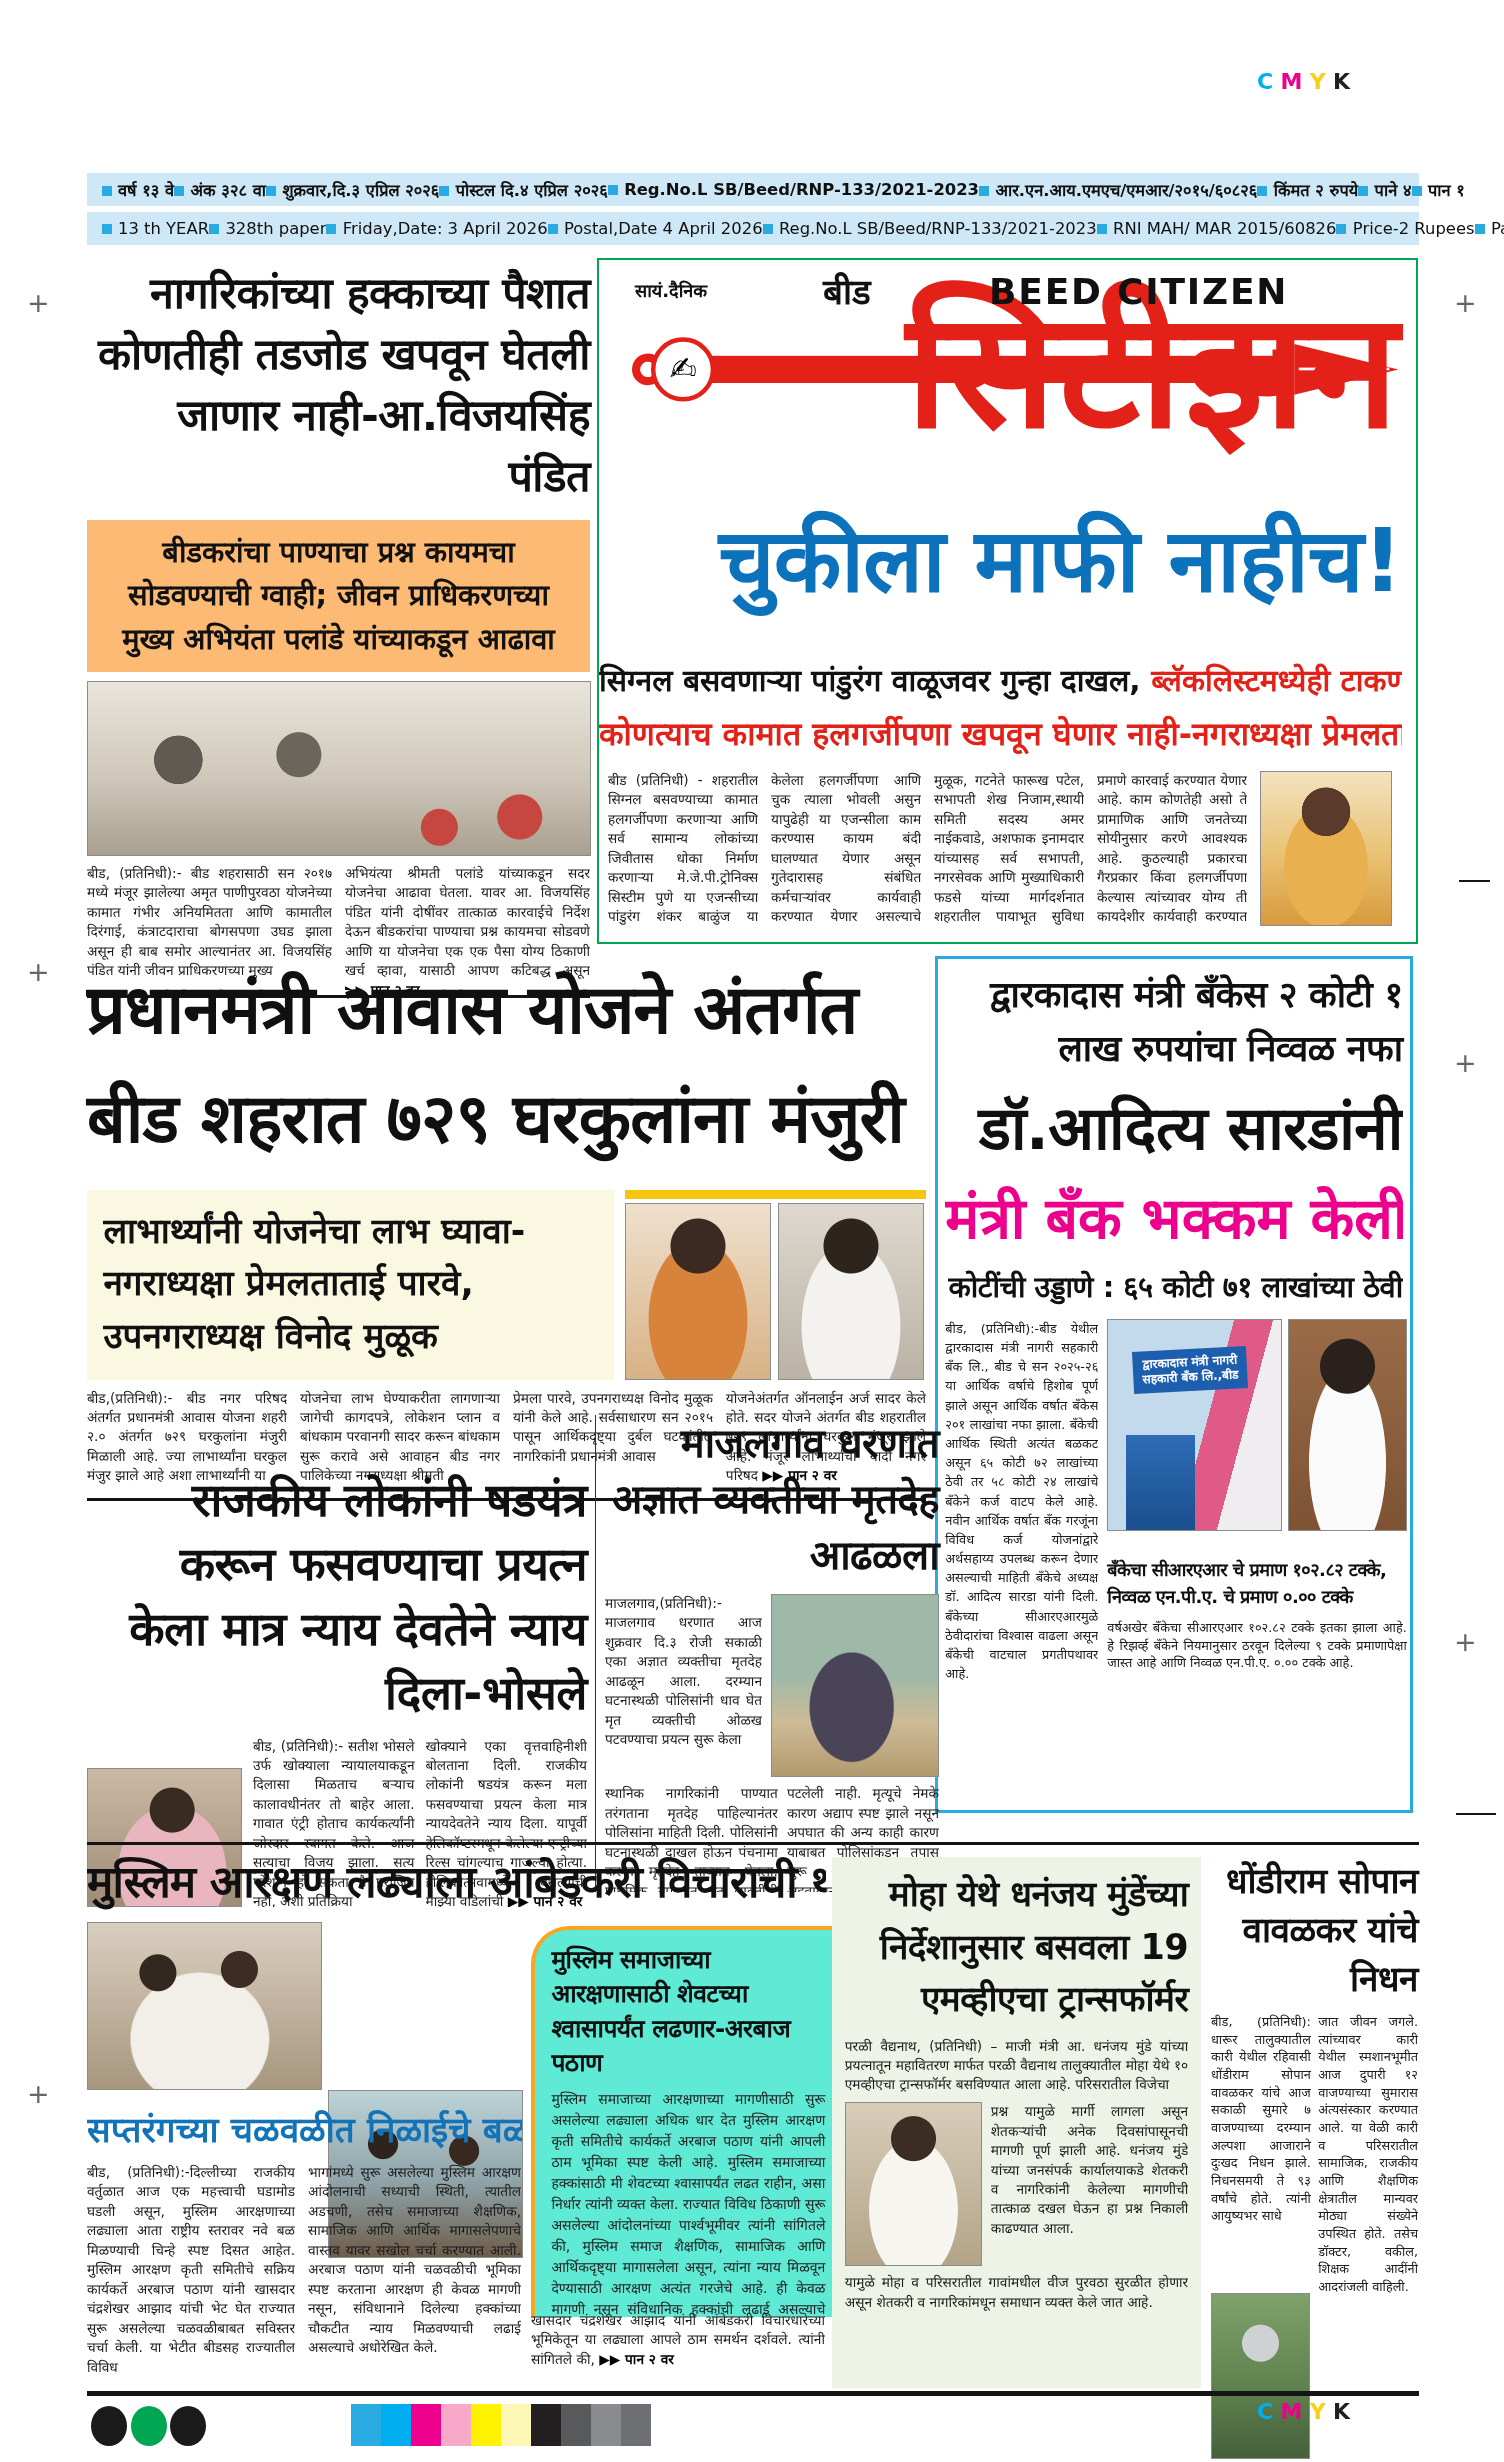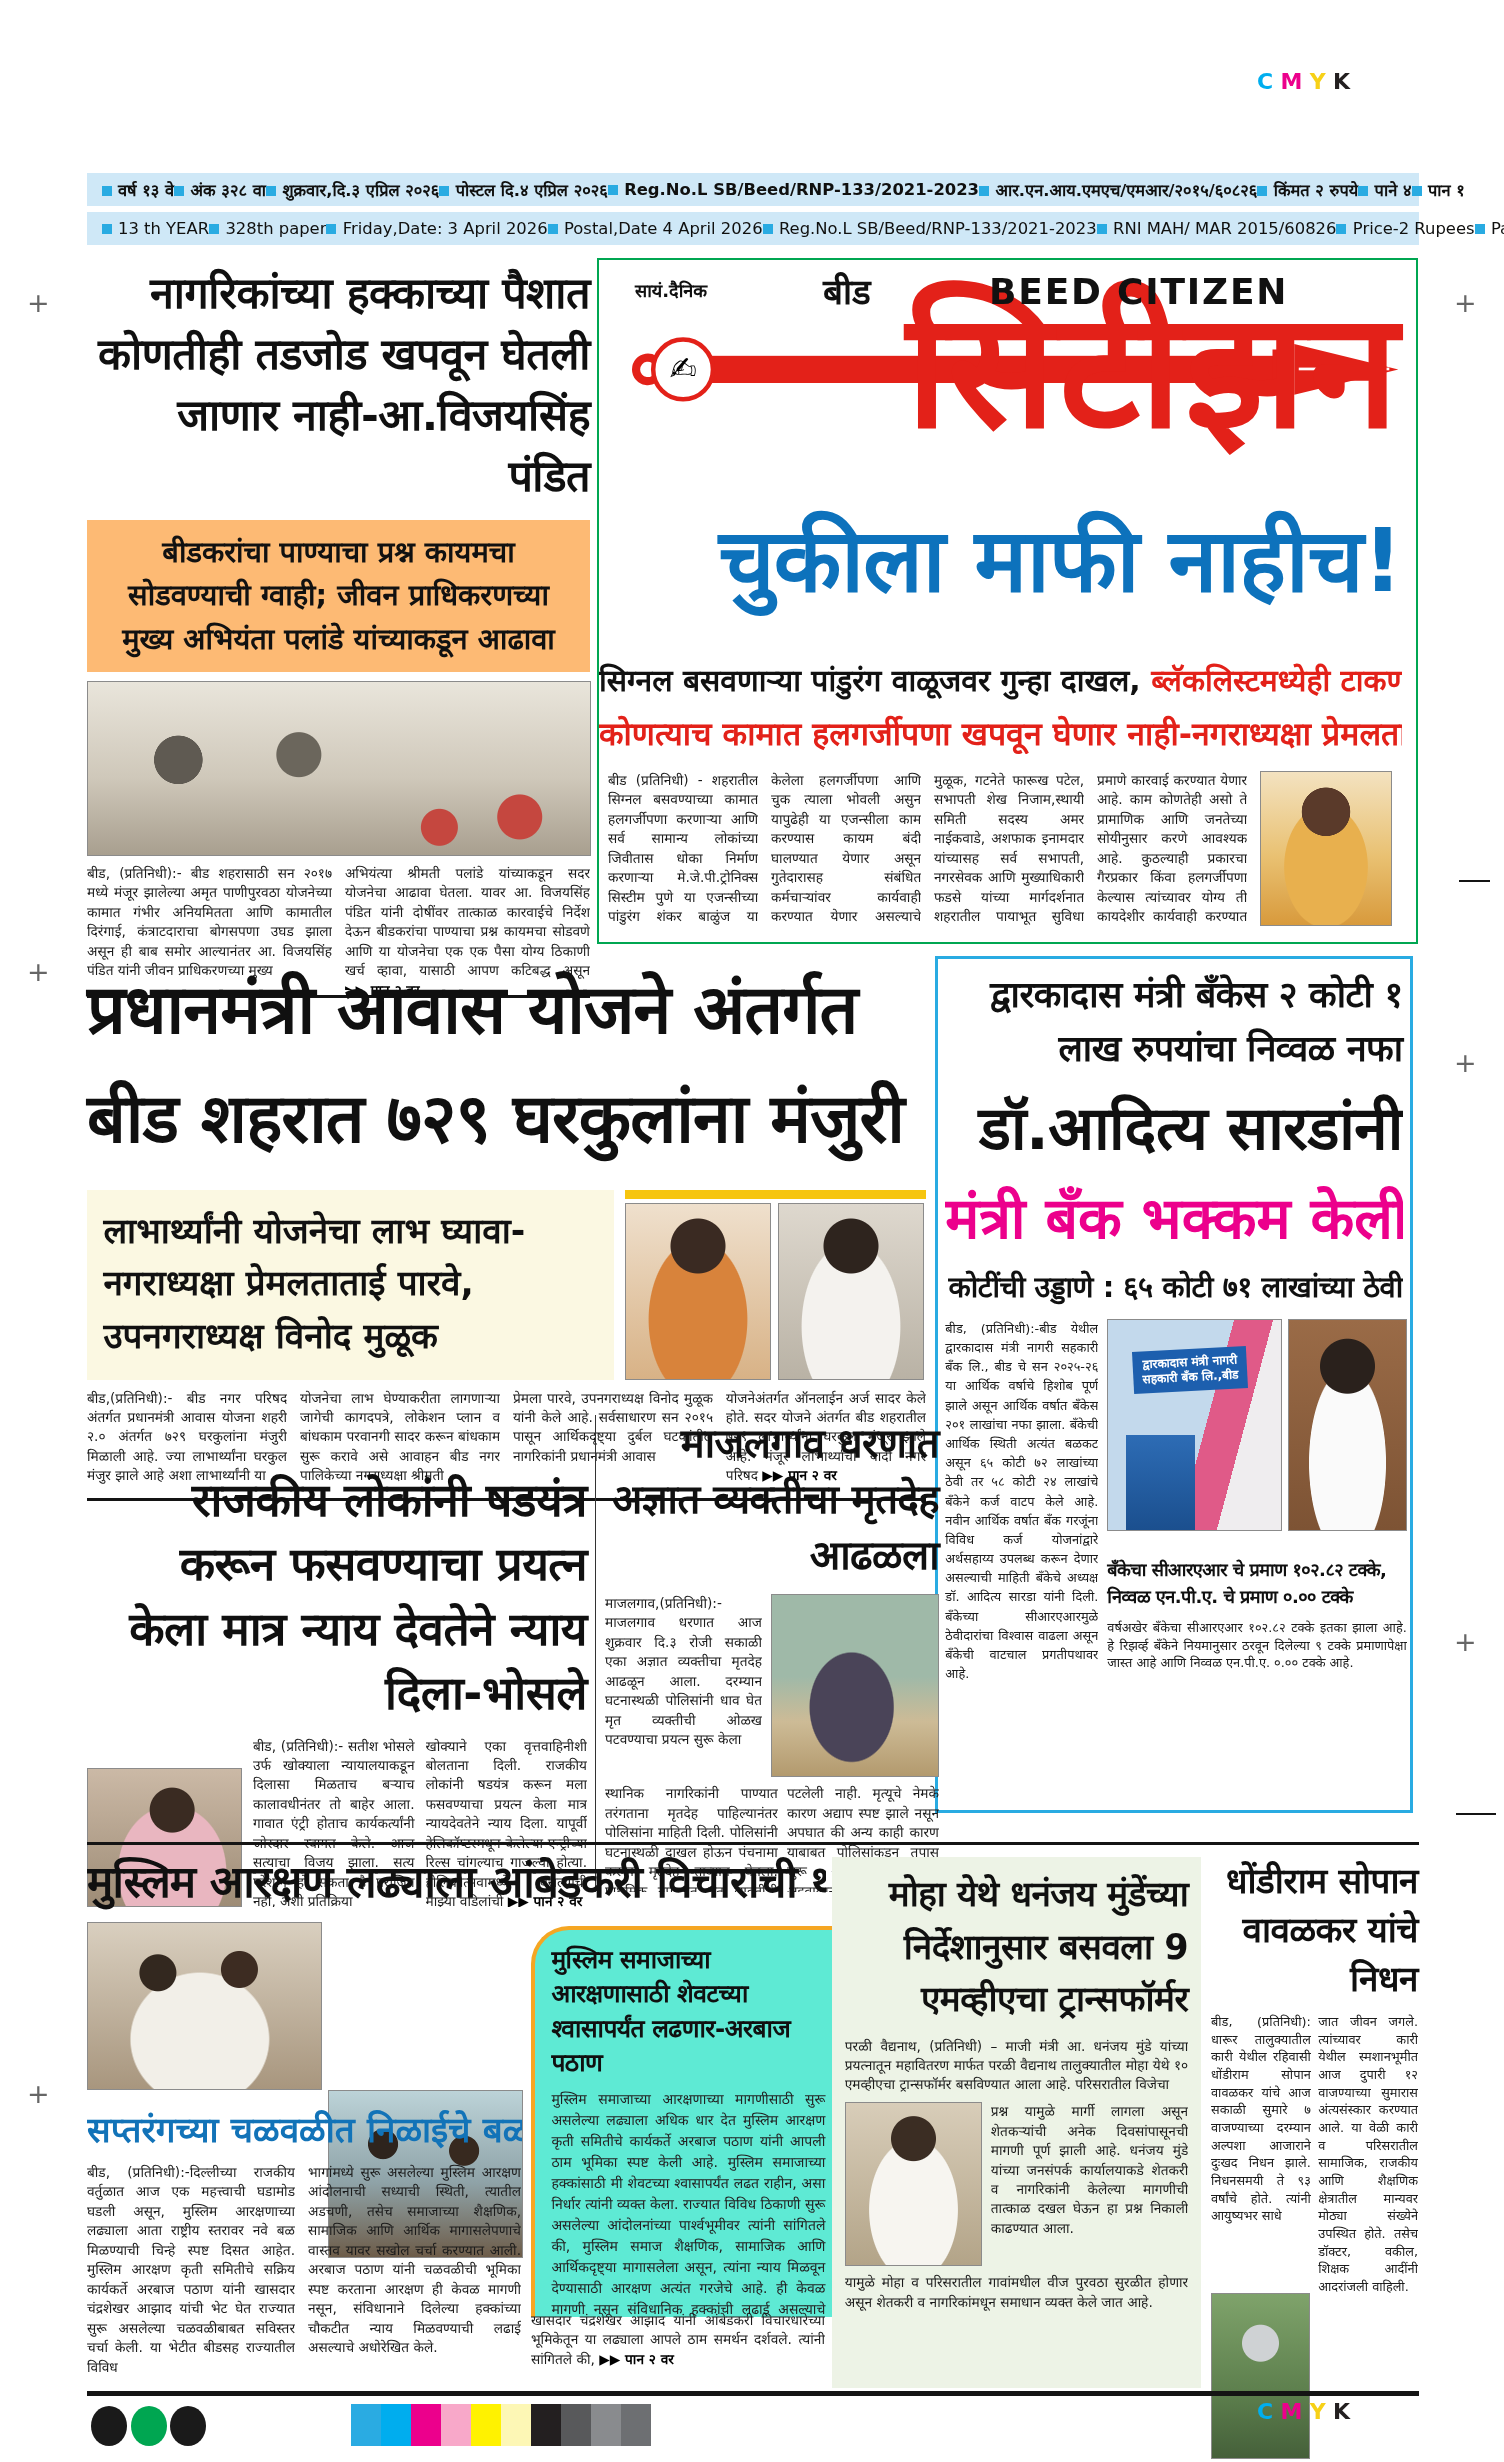--- a/index.html
+++ b/index.html
@@ -222,21 +222,21 @@
     <div class="hl" style="font-size:24.6px;line-height:1.4;">मुस्लिम समाजाच्या आरक्षणासाठी शेवटच्या श्वासापर्यंत लढणार-अरबाज पठाण</div>
     <div style="font-size:14px;line-height:1.5;text-align:justify;margin-top:9px;color:#222;">मुस्लिम समाजाच्या आरक्षणाच्या मागणीसाठी सुरू असलेल्या लढ्याला अधिक धार देत मुस्लिम आरक्षण कृती समितीचे कार्यकर्ते अरबाज पठाण यांनी आपली ठाम भूमिका स्पष्ट केली आहे. मुस्लिम समाजाच्या हक्कांसाठी मी शेवटच्या श्वासापर्यंत लढत राहीन, असा निर्धार त्यांनी व्यक्त केला. राज्यात विविध ठिकाणी सुरू असलेल्या आंदोलनांच्या पार्श्वभूमीवर त्यांनी सांगितले की, मुस्लिम समाज शैक्षणिक, सामाजिक आणि आर्थिकदृष्ट्या मागासलेला असून, त्यांना न्याय मिळवून देण्यासाठी आरक्षण अत्यंत गरजेचे आहे. ही केवळ मागणी नसून संविधानिक हक्कांची लढाई असल्याचे त्यांनी ठामपणे नमूद केले. अरबाज पठाण पुढे म्हणाले की, समाजातील तरुणांना शिक्षण आणि नोकरीमध्ये समान संधी मिळाव्यात यासाठी हा लढा असून सरकारने मागण्यांची तात्काळ दखल घ्यावी, अन्यथा आंदोलन अधिक तीव्र करण्यात येईल.</div>
   </div>
 
   <div class="abs nowrap" style="left:87px;top:2105px;width:435px;font-size:35px;font-weight:900;color:#1273b8;">सप्तरंगच्या चळवळीत निळाईचे बळ</div>
   <div class="abs body-txt" style="left:87px;top:2163px;width:208px;height:224px;">बीड, (प्रतिनिधी):-दिल्लीच्या राजकीय वर्तुळात आज एक महत्त्वाची घडामोड घडली असून, मुस्लिम आरक्षणाच्या लढ्याला आता राष्ट्रीय स्तरावर नवे बळ मिळण्याची चिन्हे स्पष्ट दिसत आहेत. मुस्लिम आरक्षण कृती समितीचे सक्रिय कार्यकर्ते अरबाज पठाण यांनी खासदार चंद्रशेखर आझाद यांची भेट घेत राज्यात सुरू असलेल्या चळवळीबाबत सविस्तर चर्चा केली. या भेटीत बीडसह राज्यातील विविध</div>
   <div class="abs body-txt" style="left:308px;top:2163px;width:213px;height:224px;">भागांमध्ये सुरू असलेल्या मुस्लिम आरक्षण आंदोलनाची सध्याची स्थिती, त्यातील अडचणी, तसेच समाजाच्या शैक्षणिक, सामाजिक आणि आर्थिक मागासलेपणाचे वास्तव यावर सखोल चर्चा करण्यात आली. अरबाज पठाण यांनी चळवळीची भूमिका स्पष्ट करताना आरक्षण ही केवळ मागणी नसून, संविधानाने दिलेल्या हक्कांच्या चौकटीत न्याय मिळवण्याची लढाई असल्याचे अधोरेखित केले.</div>
   <div class="abs body-txt" style="left:531px;top:2311px;width:294px;height:77px;"><span>खासदार चंद्रशेखर आझाद यांनी आंबेडकरी विचारधारेच्या भूमिकेतून या लढ्याला आपले ठाम समर्थन दर्शवले. त्यांनी सांगितले की,</span> <span class="cont">▶▶ पान २ वर</span></div>
 
   <div class="abs" style="left:832px;top:1857px;width:369px;height:531px;background:#edf3e6;padding:11px 12.8px;box-sizing:border-box;">
-    <div class="hl center" style="font-size:35px;line-height:1.5;">मोहा येथे धनंजय मुंडेंच्या निर्देशानुसार बसवला 9 एमव्हीएचा ट्रान्सफॉर्मर</div>
+    <div class="hl center" style="font-size:35px;line-height:1.5;">मोहा येथे धनंजय मुंडेंच्या निर्देशानुसार बसवला 19 एमव्हीएचा ट्रान्सफॉर्मर</div>
     <div class="body-txt" style="margin-top:11px;">परळी वैद्यनाथ, (प्रतिनिधी) – माजी मंत्री आ. धनंजय मुंडे यांच्या प्रयत्नातून महावितरण मार्फत परळी वैद्यनाथ तालुक्यातील मोहा येथे १० एमव्हीएचा ट्रान्सफॉर्मर बसविण्यात आला आहे. परिसरातील विजेचा</div>
     <div style="display:flex;gap:9px;margin-top:7.3px;">
       <div class="ph" style="flex:0 0 135px;height:162px;background:
         radial-gradient(circle at 50% 22%, #3b2d23 0 22px, rgba(0,0,0,0) 23px),
         radial-gradient(ellipse at 50% 66%, #f7f5f0 0 46%, rgba(0,0,0,0) 47%),
         linear-gradient(180deg,#d8cdb9 0%,#b3a488 100%);"></div>
       <div class="body-txt" style="flex:1;height:162px;">प्रश्न यामुळे मार्गी लागला असून शेतकऱ्यांची अनेक दिवसांपासूनची मागणी पूर्ण झाली आहे. धनंजय मुंडे यांच्या जनसंपर्क कार्यालयाकडे शेतकरी व नागरिकांनी केलेल्या मागणीची तात्काळ दखल घेऊन हा प्रश्न निकाली काढण्यात आला.</div>
     </div>
     <div class="body-txt" style="margin-top:7.3px;height:88px;">यामुळे मोहा व परिसरातील गावांमधील वीज पुरवठा सुरळीत होणार असून शेतकरी व नागरिकांमधून समाधान व्यक्त केले जात आहे.</div>
   </div>

